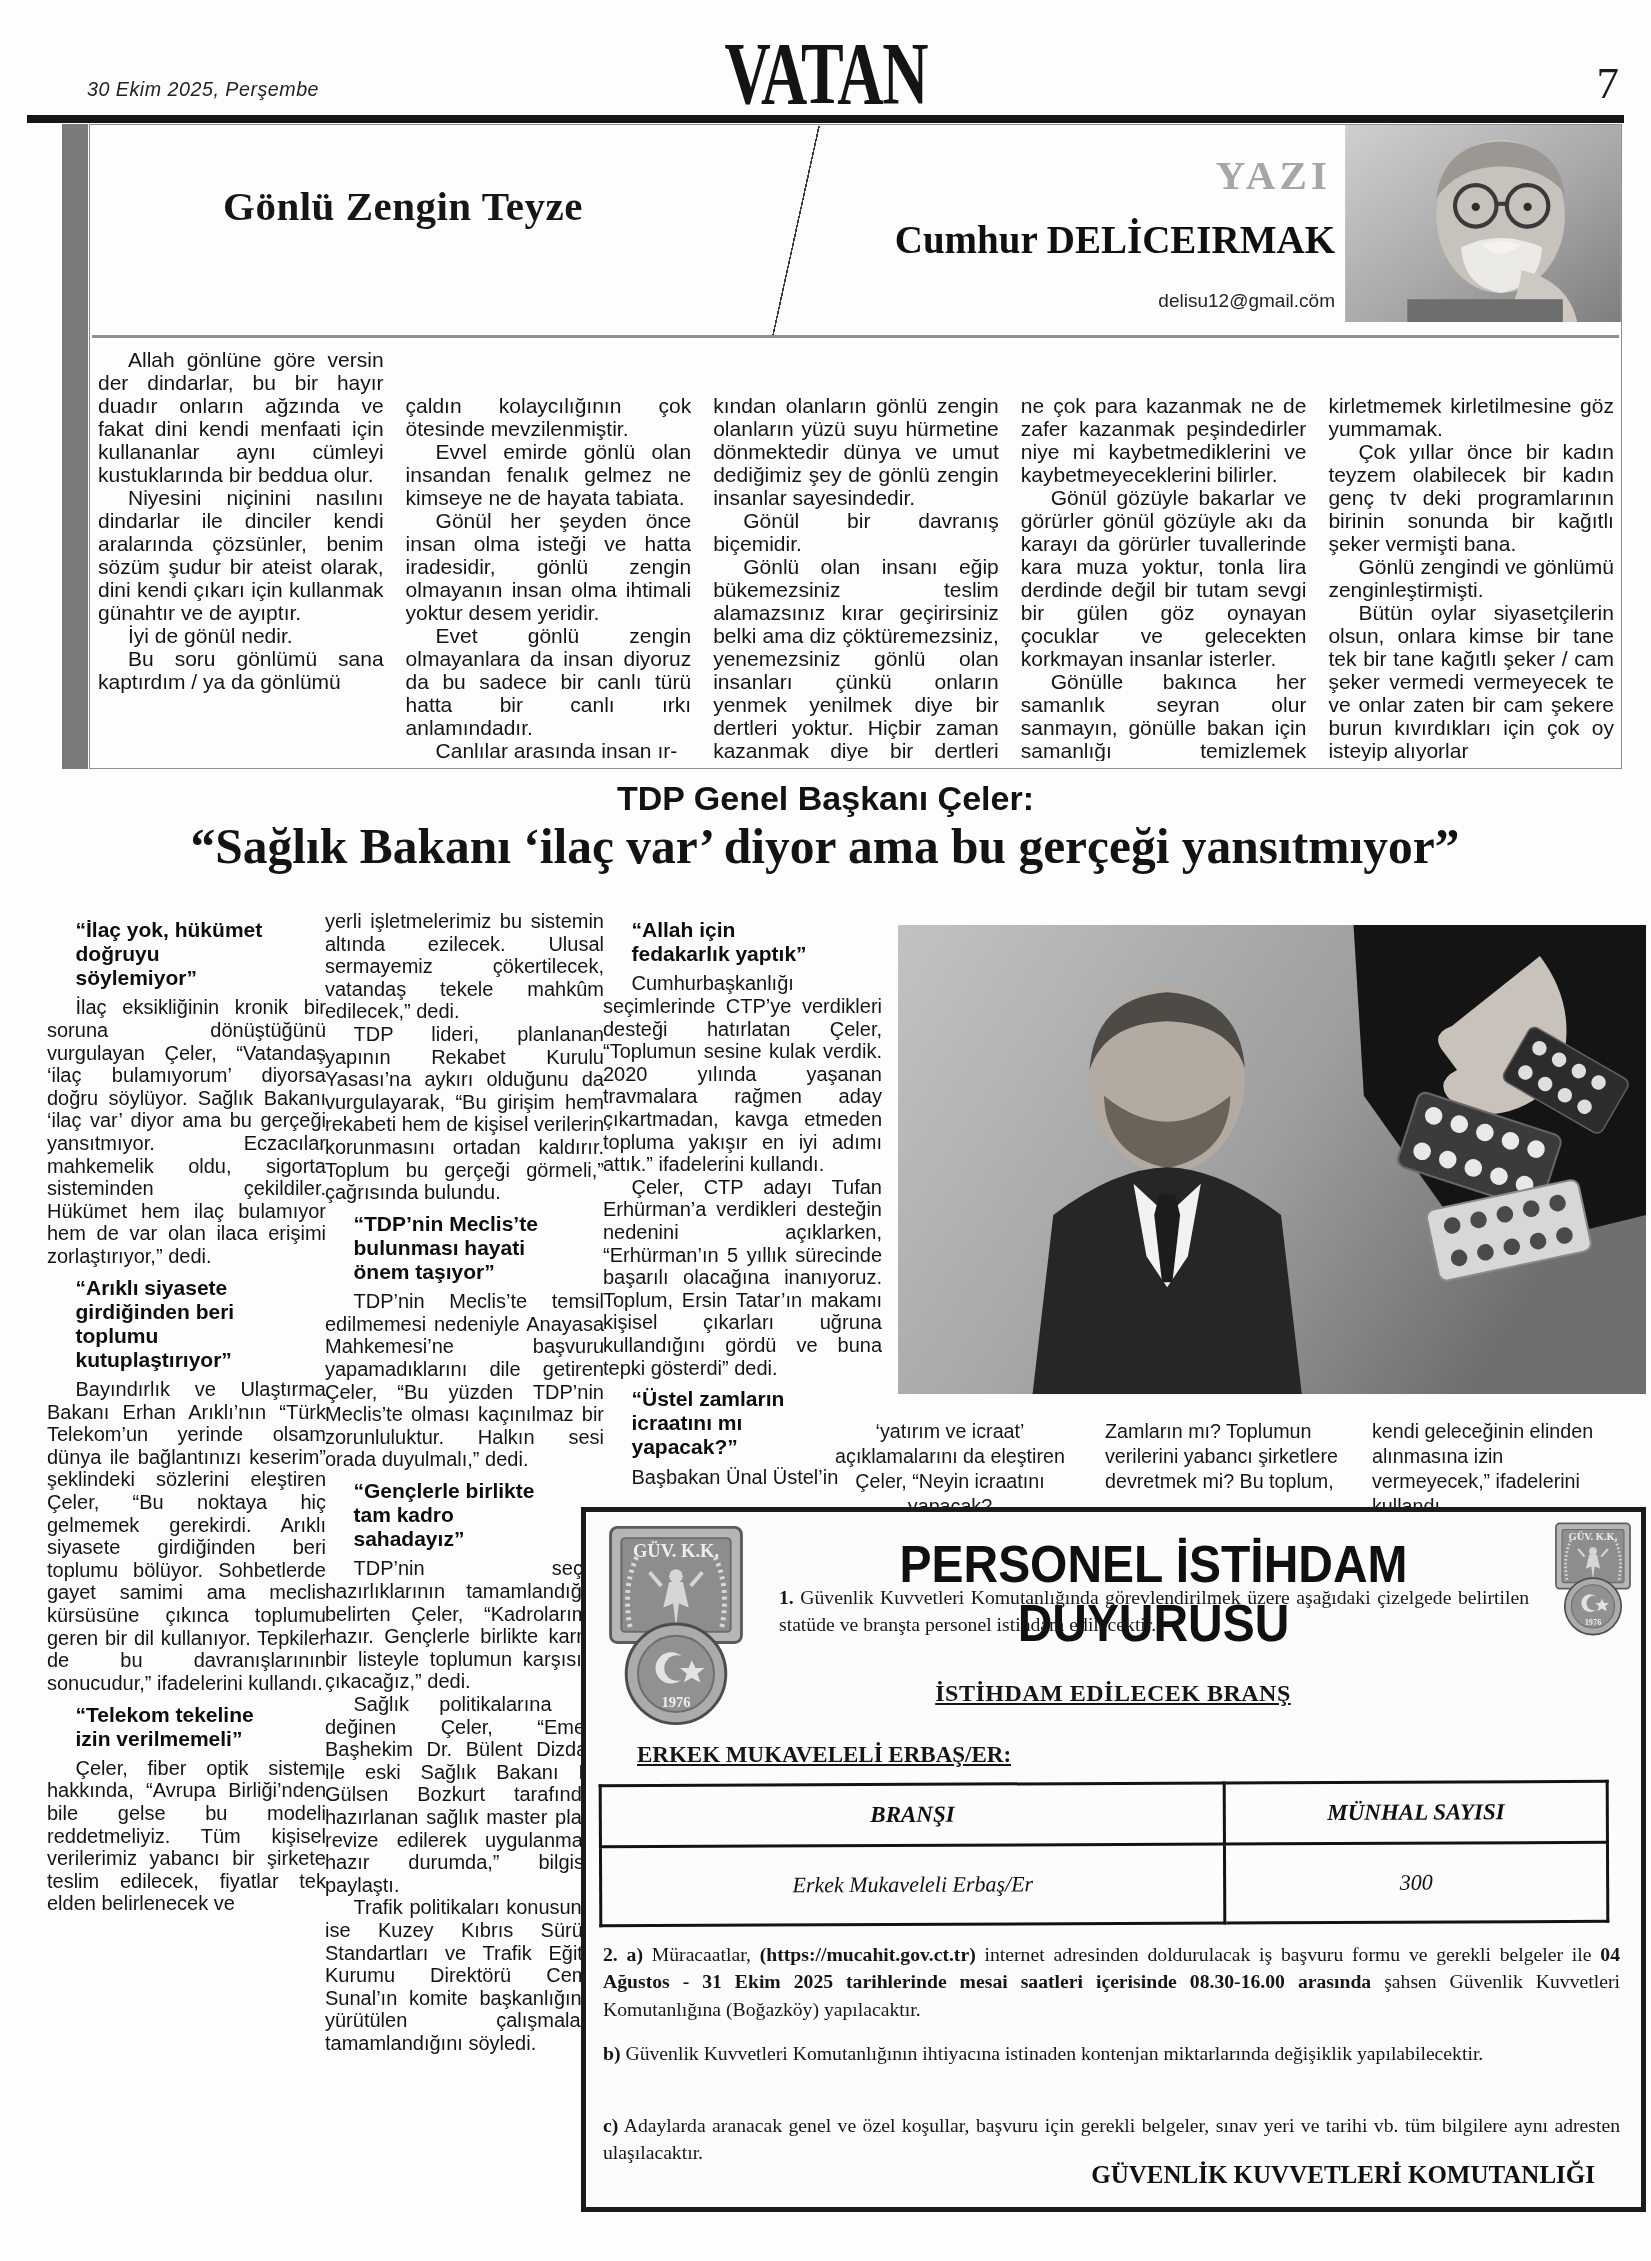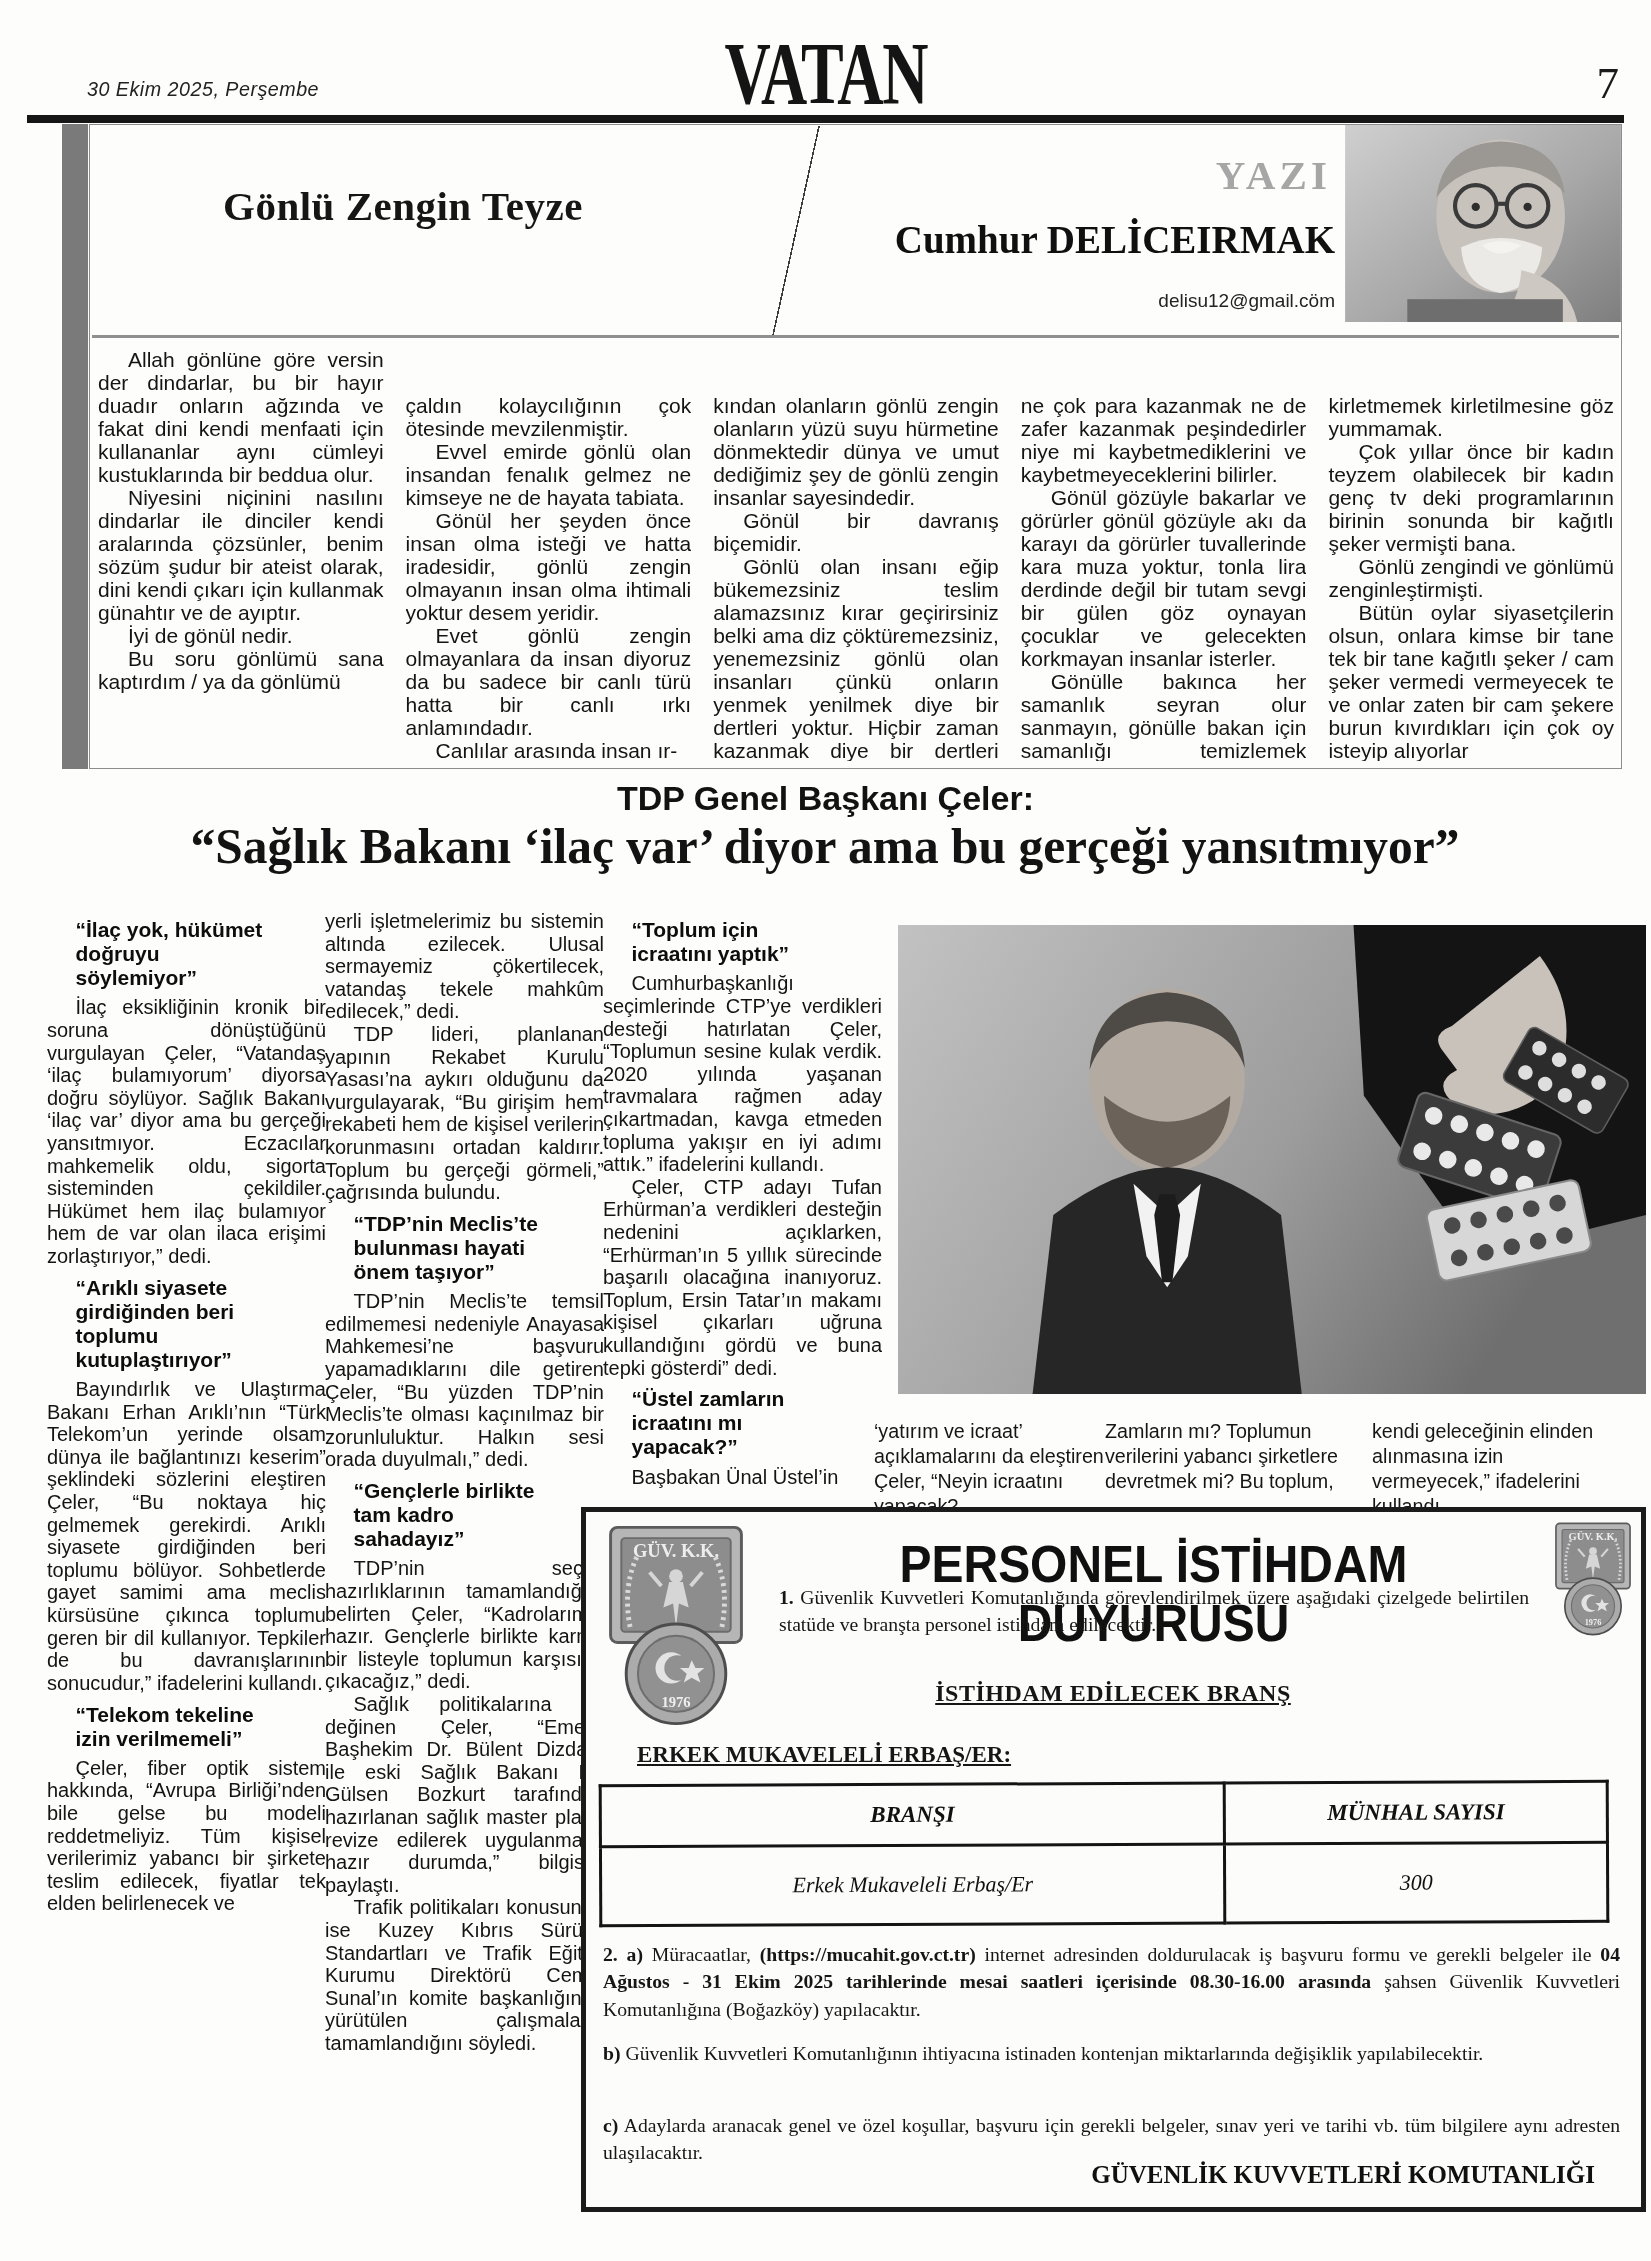--- a/index.html
+++ b/index.html
@@ -40,21 +40,21 @@
   .ma-col3 { left:603px; width:279px; height:590px; }
   .ma-col p { font-size:20px; line-height:22.6px; text-align:justify; color:#141414; }
   .ma-col p.blk-p { text-indent:28.5px; }
   .ma-col p.blk-cont { text-indent:0; }
   .ma-col p.blk-sub { font-weight:700; font-size:21px; line-height:24px; text-align:left; text-indent:0;
                       padding-left:28.5px; padding-right:61px; margin:8.3px 0 6.2px 0; color:#0d0d0d; }
 
   .ma-photo { left:898px; top:925px; width:748px; height:469px; }
 
   .ma-cap { top:1419px; font-size:19.7px; line-height:25px; color:#151515; text-align:left; }
-  .ma-cap1 { left:874px; width:234px; }
+  .ma-cap1 { left:833px; width:234px;text-align:center; }
   .ma-cap2 { left:1105px; width:234px; }
   .ma-cap3 { left:1372px; width:247px; }
 
   
   .an-box { left:581px; top:1507px; width:1065px; height:705px; border:5.7px solid #1b1b1b; background:#fcfcfb; }
   .an-emblem-left  { left:593px; top:1525px; width:166px; height:201px; }
   .an-emblem-right { left:1546px; top:1522px; width:94px; height:114px; }
   .an-title { left:776px; top:1535px; width:755px; text-align:center; font-weight:700; font-size:51px; color:#101010; }
   .an-title span { display:inline-block; transform:scaleX(0.94); transform-origin:center; }
   .an-serif { font-family:"Liberation Serif", serif; color:#161616; }
@@ -166,21 +166,21 @@
       <p class="blk-cont">yerli işletmelerimiz bu sistemin altında ezilecek. Ulusal sermayemiz çökertilecek, vatandaş tekele mahkûm edilecek,” dedi.</p>
       <p class="blk-p">TDP lideri, planlanan yapının Rekabet Kurulu Yasası’na aykırı olduğunu da vurgulayarak, “Bu girişim hem rekabeti hem de kişisel verilerin korunmasını ortadan kaldırır. Toplum bu gerçeği görmeli,” çağrısında bulundu.</p>
       <p class="blk-sub">“TDP’nin Meclis’te bulunması hayati önem taşıyor”</p>
       <p class="blk-p">TDP’nin Meclis’te temsil edilmemesi nedeniyle Anayasa Mahkemesi’ne başvuru yapamadıklarını dile getiren Çeler, “Bu yüzden TDP’nin Meclis’te olması kaçınılmaz bir zorunluluktur. Halkın sesi orada duyulmalı,” dedi.</p>
       <p class="blk-sub">“Gençlerle birlikte tam kadro sahadayız”</p>
       <p class="blk-p">TDP’nin seçim hazırlıklarının tamamlandığını belirten Çeler, “Kadrolarımız hazır. Gençlerle birlikte karma bir listeyle toplumun karşısına çıkacağız,” dedi.</p>
       <p class="blk-p">Sağlık politikalarına da değinen Çeler, “Emekli Başhekim Dr. Bülent Dizdarlı ile eski Sağlık Bakanı Dr. Gülsen Bozkurt tarafından hazırlanan sağlık master planı, revize edilerek uygulanmaya hazır durumda,” bilgisini paylaştı.</p>
       <p class="blk-p">Trafik politikaları konusunda ise Kuzey Kıbrıs Sürücü Standartları ve Trafik Eğitim Kurumu Direktörü Cemal Sunal’ın komite başkanlığında yürütülen çalışmaların tamamlandığını söyledi.</p>
     </div>
   <div class="abs ma-col ma-col3">
-      <p class="blk-sub">“Toplum için icraatını yaptık”</p>
+      <p class="blk-sub">“Allah için fedakarlık yaptık”</p>
       <p class="blk-p">Cumhurbaşkanlığı seçimlerinde CTP’ye verdikleri desteği hatırlatan Çeler, “Toplumun sesine kulak verdik. 2020 yılında yaşanan travmalara rağmen aday çıkartmadan, kavga etmeden topluma yakışır en iyi adımı attık.” ifadelerini kullandı.</p>
       <p class="blk-p">Çeler, CTP adayı Tufan Erhürman’a verdikleri desteğin nedenini açıklarken, “Erhürman’ın 5 yıllık sürecinde başarılı olacağına inanıyoruz. Toplum, Ersin Tatar’ın makamı kişisel çıkarları uğruna kullandığını gördü ve buna tepki gösterdi” dedi.</p>
       <p class="blk-sub">“Üstel zamların icraatını mı yapacak?”</p>
       <p class="blk-p">Başbakan Ünal Üstel’in</p>
     </div>
 
   <svg class="abs ma-photo" viewBox="0 0 1445 906">
     <defs>
       <linearGradient id="gB" x1="0" y1="0" x2="1" y2="0.4">
         <stop offset="0" stop-color="#c2c2c2"></stop>

